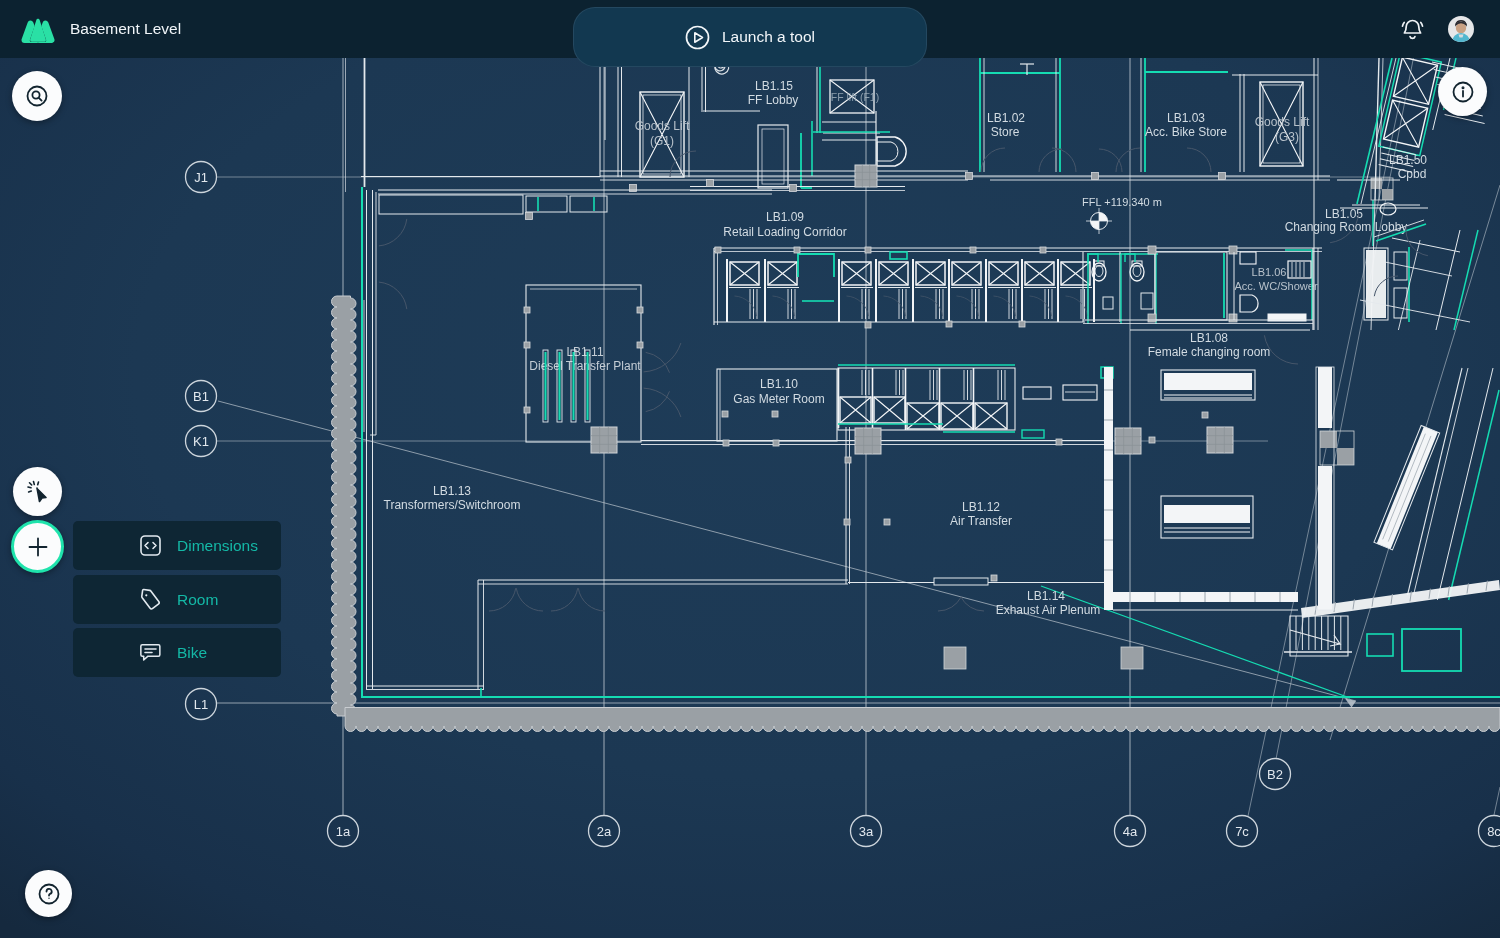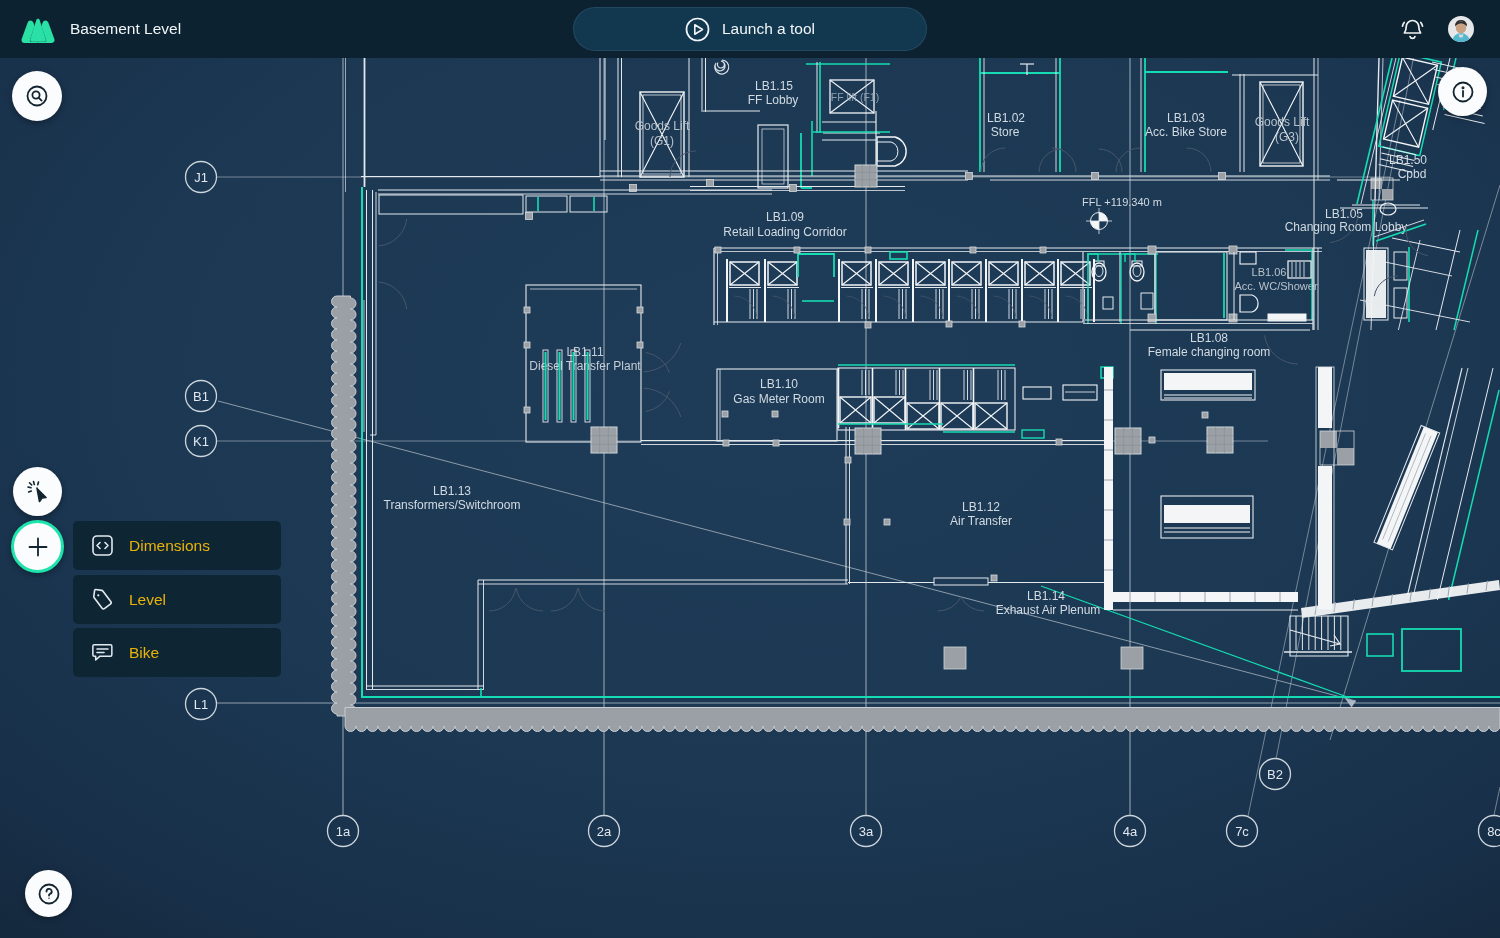--- a/index.html
+++ b/index.html
@@ -1,21 +1,21 @@
 <!DOCTYPE html>
 <html><head><meta charset="utf-8"><title>Basement Level</title>
 <style>
 *{margin:0;padding:0;box-sizing:border-box;}
 body{width:1500px;height:938px;overflow:hidden;background:#1d3a55;font-family:"Liberation Sans",sans-serif;position:relative;}
 .abs{position:absolute;}
 .topbar{left:0;top:0;width:1500px;height:58px;background:#0c2230;z-index:5;}
 .brand{left:70px;top:0;height:58px;display:flex;align-items:center;color:#f1f5f8;font-size:15.5px;z-index:6;}
-.pill{left:573px;top:7px;width:354px;height:44px;background:#123850;border-radius:22px;display:flex;align-items:center;justify-content:center;gap:12px;color:#f2f6f9;font-size:15.5px;z-index:6;border:1px solid rgba(120,150,170,0.18);}
+.pill{left:573px;top:7px;width:354px;height:60px;background:#123850;border-radius:22px;display:flex;align-items:center;justify-content:center;gap:12px;color:#f2f6f9;font-size:15.5px;z-index:6;border:1px solid rgba(120,150,170,0.18);}
 .cbtn{background:#fbfcfd;border-radius:50%;box-shadow:0 2px 6px rgba(0,0,0,0.35);z-index:6;display:flex;align-items:center;justify-content:center;}
-.menu{left:73px;width:208px;height:49px;background:#0e2634;border-radius:5px;display:flex;align-items:center;color:#eab308;font-size:15.5px;z-index:6;}
+.menu{left:73px;width:208px;height:49px;background:#0e2634;border-radius:5px;display:flex;align-items:center;color:#14b8a6;font-size:15.5px;z-index:6;padding-left:48px;}
 .menu svg{margin-left:17px;margin-right:14px;}
 </style></head>
 <body>
 
 <div class="abs" style="left:0;top:0;"><svg width="1500" height="938" viewBox="0 0 1500 938" font-family="Liberation Sans, sans-serif">
 
 <defs>
         <radialGradient id="vig" cx="52%" cy="40%" r="78%">
           <stop offset="0%" stop-color="#1e3c58"></stop>
           <stop offset="55%" stop-color="#1c3853"></stop>
@@ -869,21 +869,21 @@
       <path d="M10 9.5 L7 12.5 L10 15.5 M15 9.5 L18 12.5 L15 15.5" stroke-linecap="round" stroke-linejoin="round"></path>
     </svg>
 <span>Dimensions</span>
   </div>
 
 <div class="abs menu" style="top:575px;">
 <svg width="25" height="25" viewBox="0 0 25 25" fill="none" stroke="#e2e9ef" stroke-width="1.6">
 <path d="M3.5 10.5 L3.5 4.5 a1 1 0 0 1 1 -1 L10.5 3.5 a2 2 0 0 1 1.4 0.6 L21 13.2 a2 2 0 0 1 0 2.8 L16 21 a2 2 0 0 1 -2.8 0 L4.1 11.9 a2 2 0 0 1 -0.6 -1.4 z" stroke-linejoin="round" transform="rotate(8 12 12)"></path>
 <circle cx="8.3" cy="8.3" r="1.1" fill="#e2e9ef" stroke="none"></circle>
     </svg>
-<span>Level</span>
+<span>Room</span>
   </div>
 
 <div class="abs menu" style="top:628px;">
 <svg width="25" height="25" viewBox="0 0 25 25" fill="none" stroke="#e2e9ef" stroke-width="1.6">
 <path d="M4 4.5 h17 a1.5 1.5 0 0 1 1.5 1.5 v9 a1.5 1.5 0 0 1 -1.5 1.5 h-11 l-4.5 4 v-4 h-1.5 a1.5 1.5 0 0 1 -1.5 -1.5 v-9 a1.5 1.5 0 0 1 1.5 -1.5 z" stroke-linejoin="round" transform="scale(0.95) translate(0.5,0.5)"></path>
 <path d="M7 9 h11 M7 12.5 h7" stroke-linecap="round"></path>
     </svg>
 <span>Bike</span>
   </div>
 </body></html>

